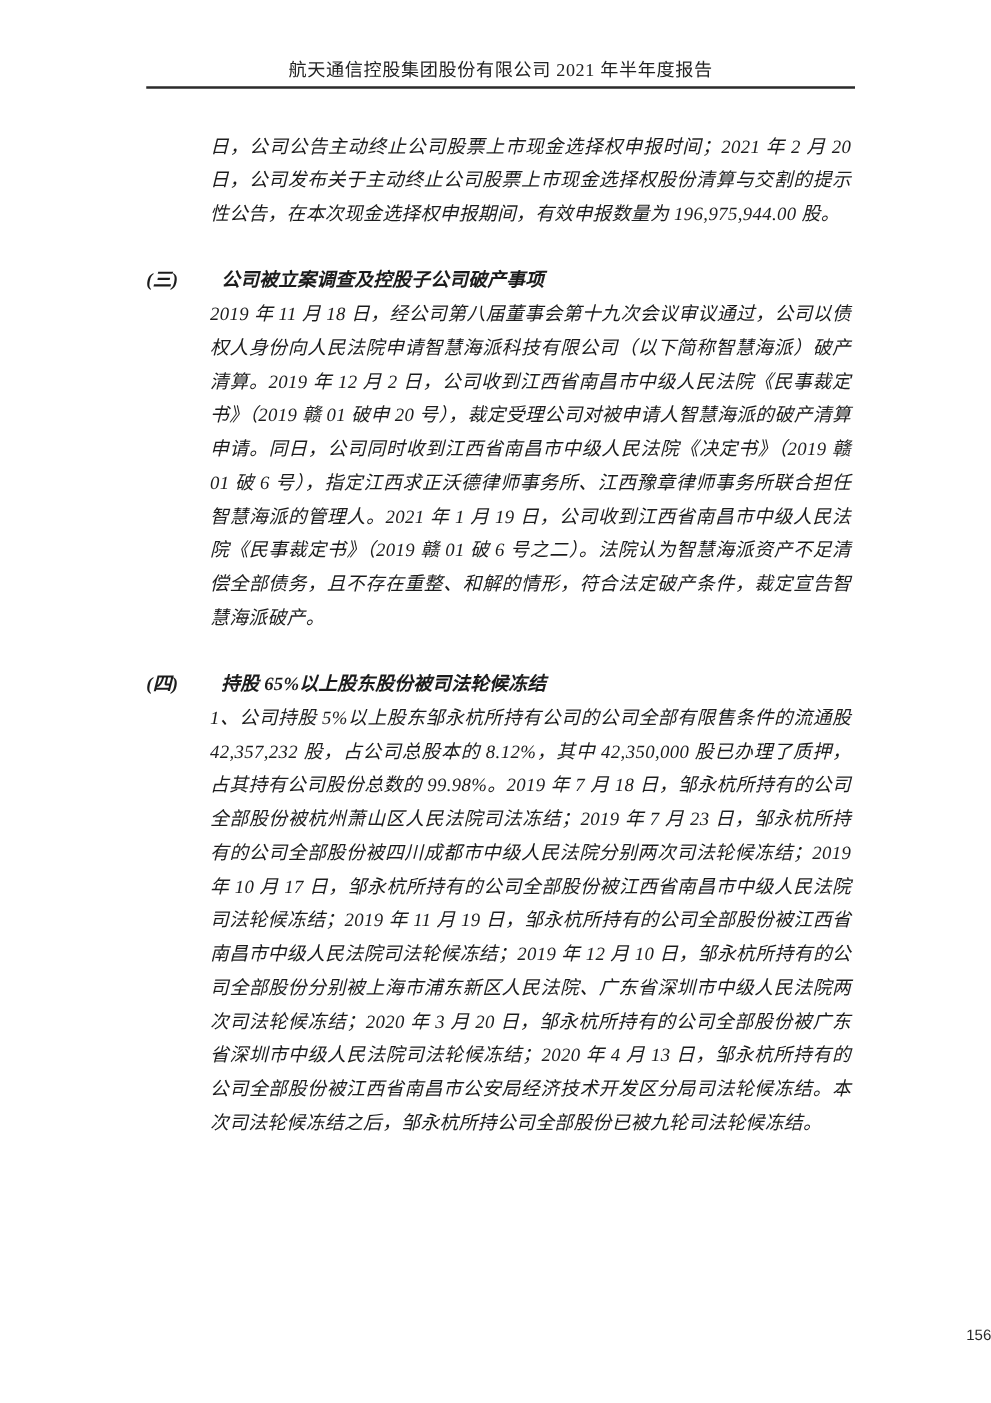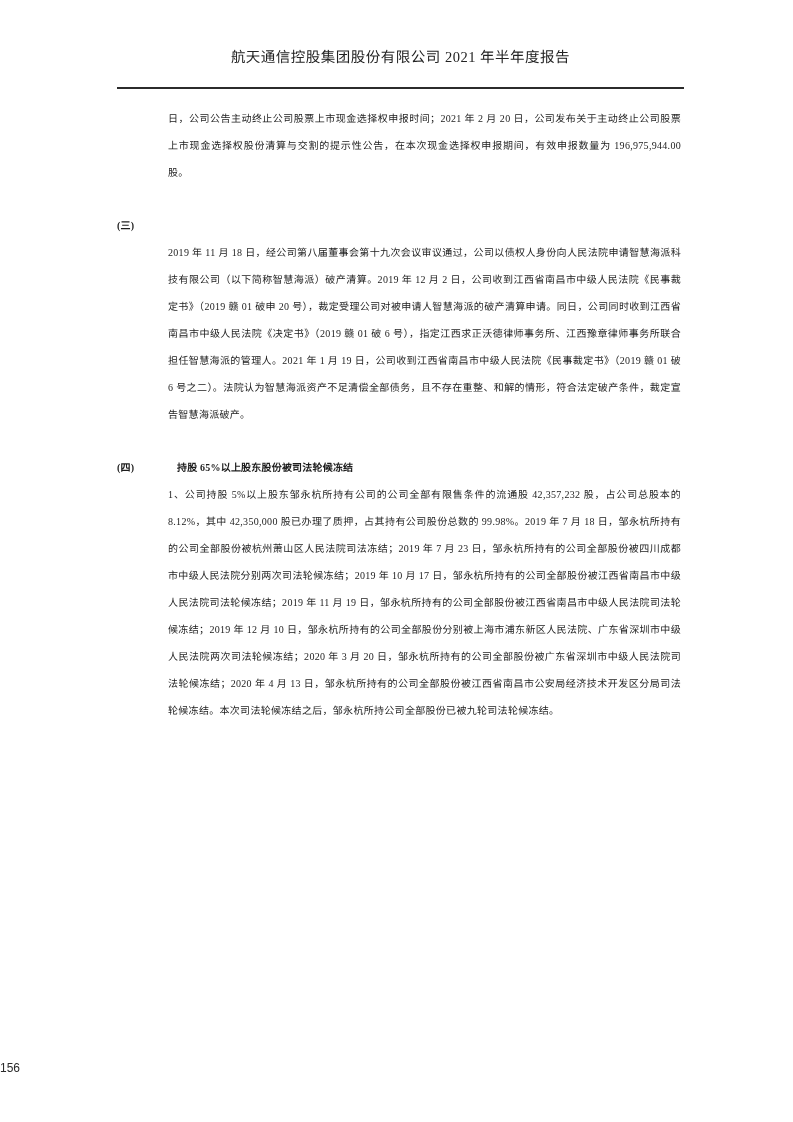--- a/index.html
+++ b/index.html
@@ -20,33 +20,34 @@
   .page-header {
     position: absolute;
     top: 47px;
     left: 117px;
     width: 567px;
     text-align: center;
     font-size: 14.5px;
     line-height: 21px;
     letter-spacing: 0.5px;
     color: #222222;
-    padding-bottom: 19px;
+    padding-bottom: 1px;
     border-bottom: 2.5px solid #2b2b2b;
   }
   .content {
     position: absolute;
     top: 105px;
     left: 117px;
     width: 564px;
-    font-size: 10px;
+    font-size: 15px;
     line-height: 27px;
     text-align: justify;
     text-justify: inter-ideograph;
     letter-spacing: 0.3px;
+    font-style: italic;
   }
   .para {
     margin: 0 0 0 51px;
   }
   .section-heading {
     display: flex;
     align-items: flex-start;
     font-weight: bold;
     margin-top: 26px;
     letter-spacing: 0.2px;
@@ -56,21 +57,21 @@
     width: 60px;
   }
   .heading-title {
     flex: 1;
   }
   .page-footer {
     position: absolute;
     top: 1060px;
     left: 0;
     width: 100%;
-    text-align: left;
+    text-align: right;
     font-size: 12px;
     line-height: 16px;
     font-family: "Liberation Sans", "DejaVu Sans", sans-serif;
     color: #2a2a2a;
   }
 </style>
 </head>
 <body>
 
 <div class="page">
@@ -78,20 +79,21 @@
   <header class="page-header">
     <span>航天通信控股集团股份有限公司 2021 年半年度报告</span>
   </header>
 
   <main class="content">
 
     <p class="para">日，公司公告主动终止公司股票上市现金选择权申报时间；2021 年 2 月 20 日，公司发布关于主动终止公司股票上市现金选择权股份清算与交割的提示性公告，在本次现金选择权申报期间，有效申报数量为 196,975,944.00 股。</p>
 
     <div class="section-heading">
       <span class="heading-label">(三)</span>
+      <span class="heading-title">公司被立案调查及控股子公司破产事项</span>
     </div>
 
 
     <p class="para">2019 年 11 月 18 日，经公司第八届董事会第十九次会议审议通过，公司以债权人身份向人民法院申请智慧海派科技有限公司（以下简称智慧海派）破产清算。2019 年 12 月 2 日，公司收到江西省南昌市中级人民法院《民事裁定书》（2019 赣 01 破申 20 号），裁定受理公司对被申请人智慧海派的破产清算申请。同日，公司同时收到江西省南昌市中级人民法院《决定书》（2019 赣 01 破 6 号），指定江西求正沃德律师事务所、江西豫章律师事务所联合担任智慧海派的管理人。2021 年 1 月 19 日，公司收到江西省南昌市中级人民法院《民事裁定书》（2019 赣 01 破 6 号之二）。法院认为智慧海派资产不足清偿全部债务，且不存在重整、和解的情形，符合法定破产条件，裁定宣告智慧海派破产。</p>
 
     <div class="section-heading">
       <span class="heading-label">(四)</span>
       <span class="heading-title">持股 65%以上股东股份被司法轮候冻结</span>
     </div>
 

